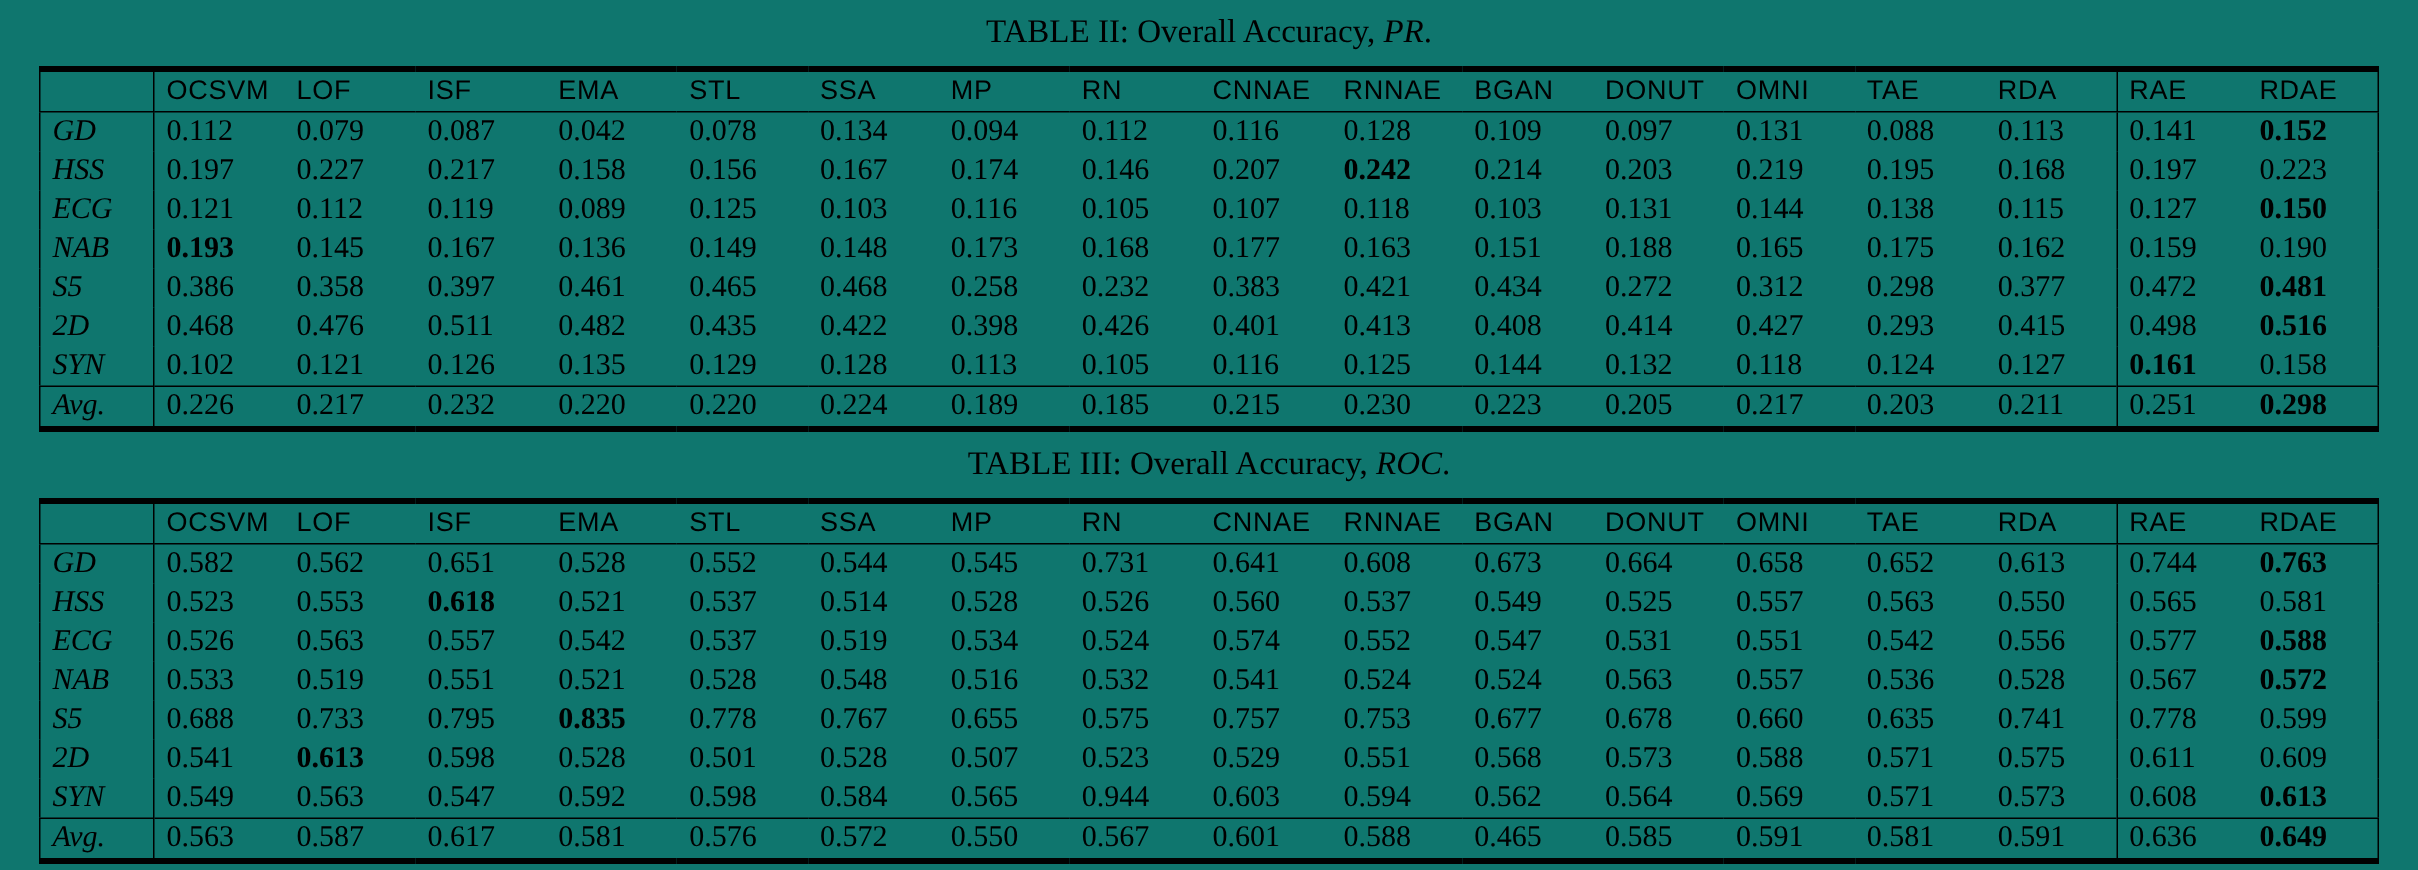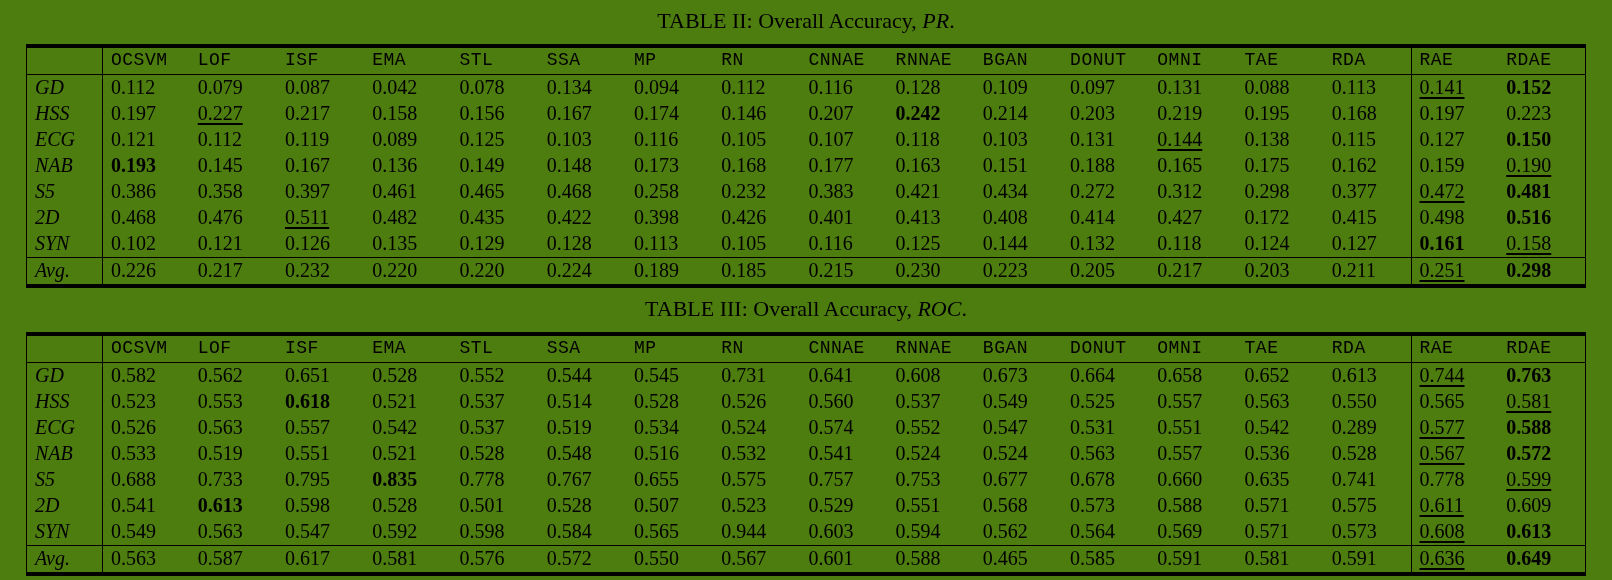--- a/index.html
+++ b/index.html
@@ -8,21 +8,21 @@
     padding: 0;
     background: #ffffff;
     color: #000000;
     font-family: "Liberation Serif", serif;
   }
   .page {
     width: 1612px;
     height: 580px;
     padding-top: 5px;
     overflow: hidden;
-    background: #4d7c0f;
+    background: #0f766e;
   }
   .caption {
     text-align: center;
     font-size: 22px;
     line-height: 27px;
     margin: 2px 0 10px 0;
     color: #000000;
   }
   .caption .metric { font-style: italic; }
   table.acc {
@@ -40,36 +40,35 @@
     padding: 1px 2px 2px 8px;
     text-align: left;
     font-weight: normal;
     white-space: nowrap;
     overflow: hidden;
     height: 26px;
     font-size: 20px;
     line-height: 23px;
   }
   table.acc thead th {
-    font-family: Liberation Mono, monospace;
+    font-family: Liberation Sans, sans-serif;
     font-size: 18px;
     border-bottom: 1.5px solid #000;
     letter-spacing: 0.5px;
   }
   table.acc thead th.corner { border-right: 1.5px solid #000; }
   td.row-label {
     font-style: italic;
     border-right: 1.5px solid #000;
     padding-left: 13px;
   }
   th.rae-sep, td.rae-sep { border-left: 1.5px solid #000; }
   tr.avg-row td { border-top: 1.5px solid #000; }
   .best { font-weight: bold; }
   .second {
-    text-decoration: underline;
     text-underline-offset: 3px;
     text-decoration-thickness: 1.5px;
   }
 </style>
 </head>
 <body>
 
 <div class="page">
 
   <section>
@@ -226,21 +225,21 @@
             <td><span>0.482</span></td>
             <td><span>0.435</span></td>
             <td><span>0.422</span></td>
             <td><span>0.398</span></td>
             <td><span>0.426</span></td>
             <td><span>0.401</span></td>
             <td><span>0.413</span></td>
             <td><span>0.408</span></td>
             <td><span>0.414</span></td>
             <td><span>0.427</span></td>
-            <td><span>0.172</span></td>
+            <td><span>0.293</span></td>
             <td><span>0.415</span></td>
             <td class="rae-sep"><span>0.498</span></td>
             <td><span class="best">0.516</span></td>
           </tr>
           <tr>
             <td class="row-label">SYN</td>
             <td><span>0.102</span></td>
             <td><span>0.121</span></td>
             <td><span>0.126</span></td>
             <td><span>0.135</span></td>
@@ -377,21 +376,21 @@
             <td><span>0.537</span></td>
             <td><span>0.519</span></td>
             <td><span>0.534</span></td>
             <td><span>0.524</span></td>
             <td><span>0.574</span></td>
             <td><span>0.552</span></td>
             <td><span>0.547</span></td>
             <td><span>0.531</span></td>
             <td><span>0.551</span></td>
             <td><span>0.542</span></td>
-            <td><span>0.289</span></td>
+            <td><span>0.556</span></td>
             <td class="rae-sep"><span class="second">0.577</span></td>
             <td><span class="best">0.588</span></td>
           </tr>
           <tr>
             <td class="row-label">NAB</td>
             <td><span>0.533</span></td>
             <td><span>0.519</span></td>
             <td><span>0.551</span></td>
             <td><span>0.521</span></td>
             <td><span>0.528</span></td>

